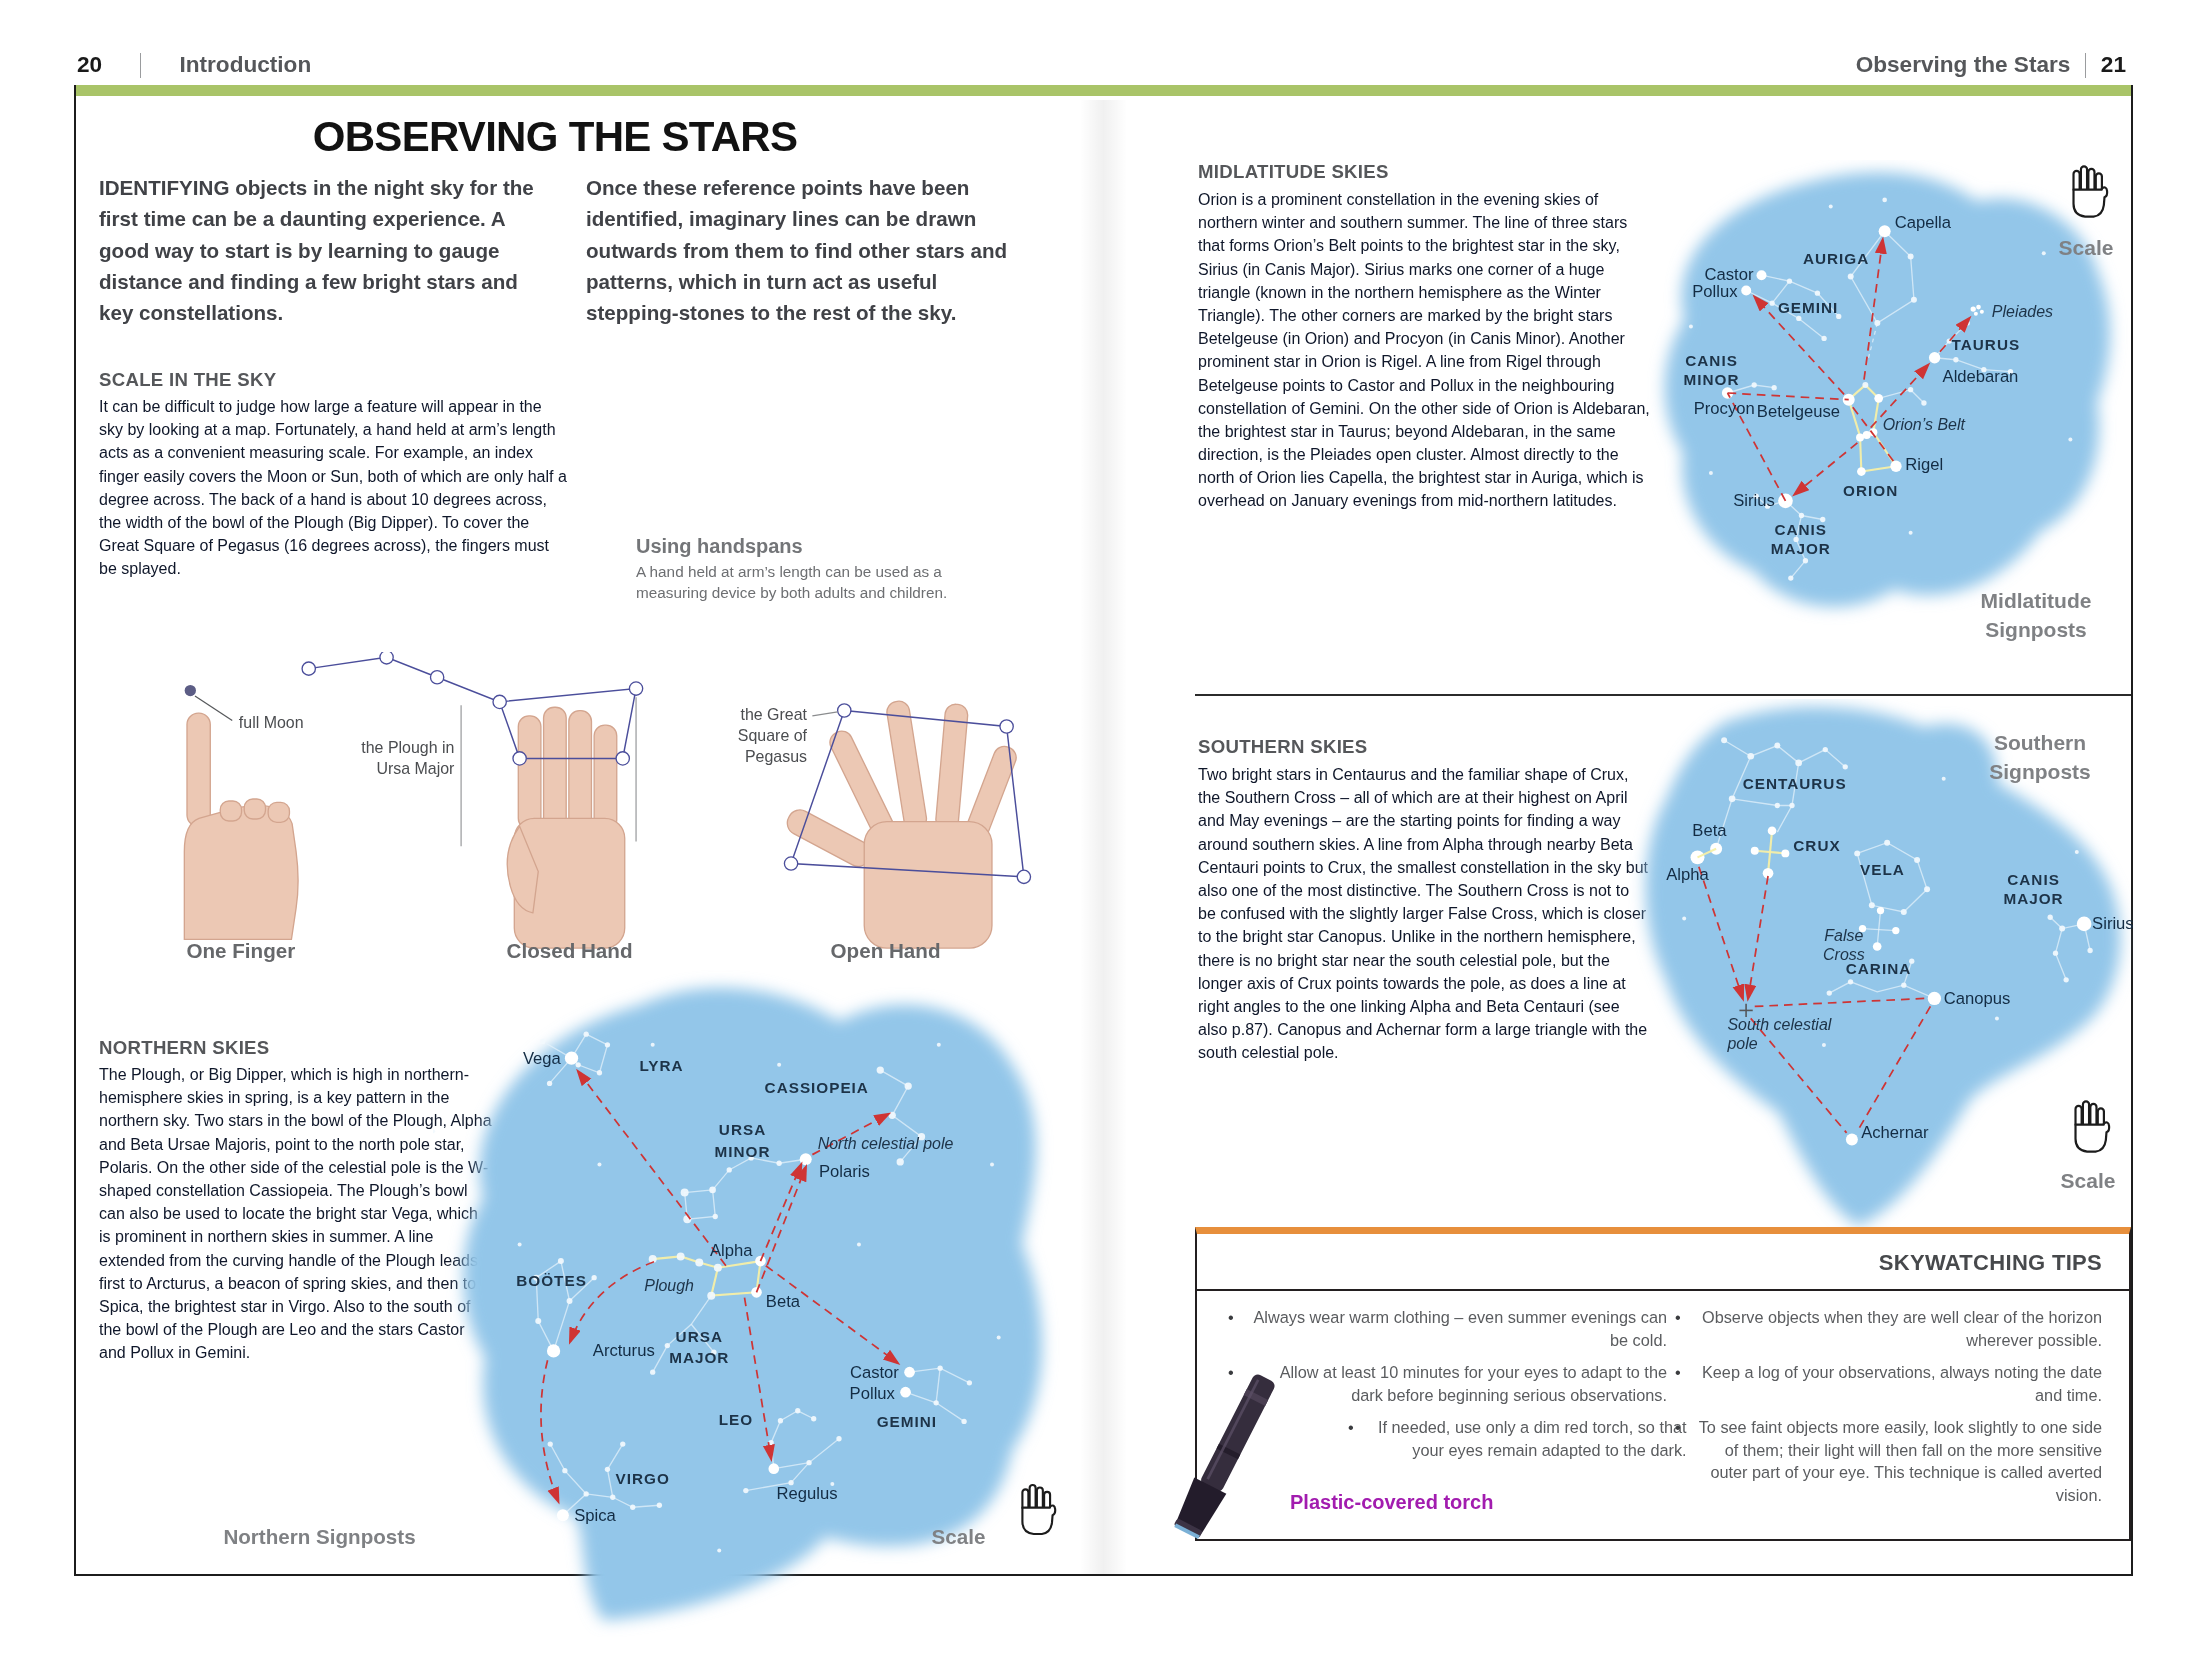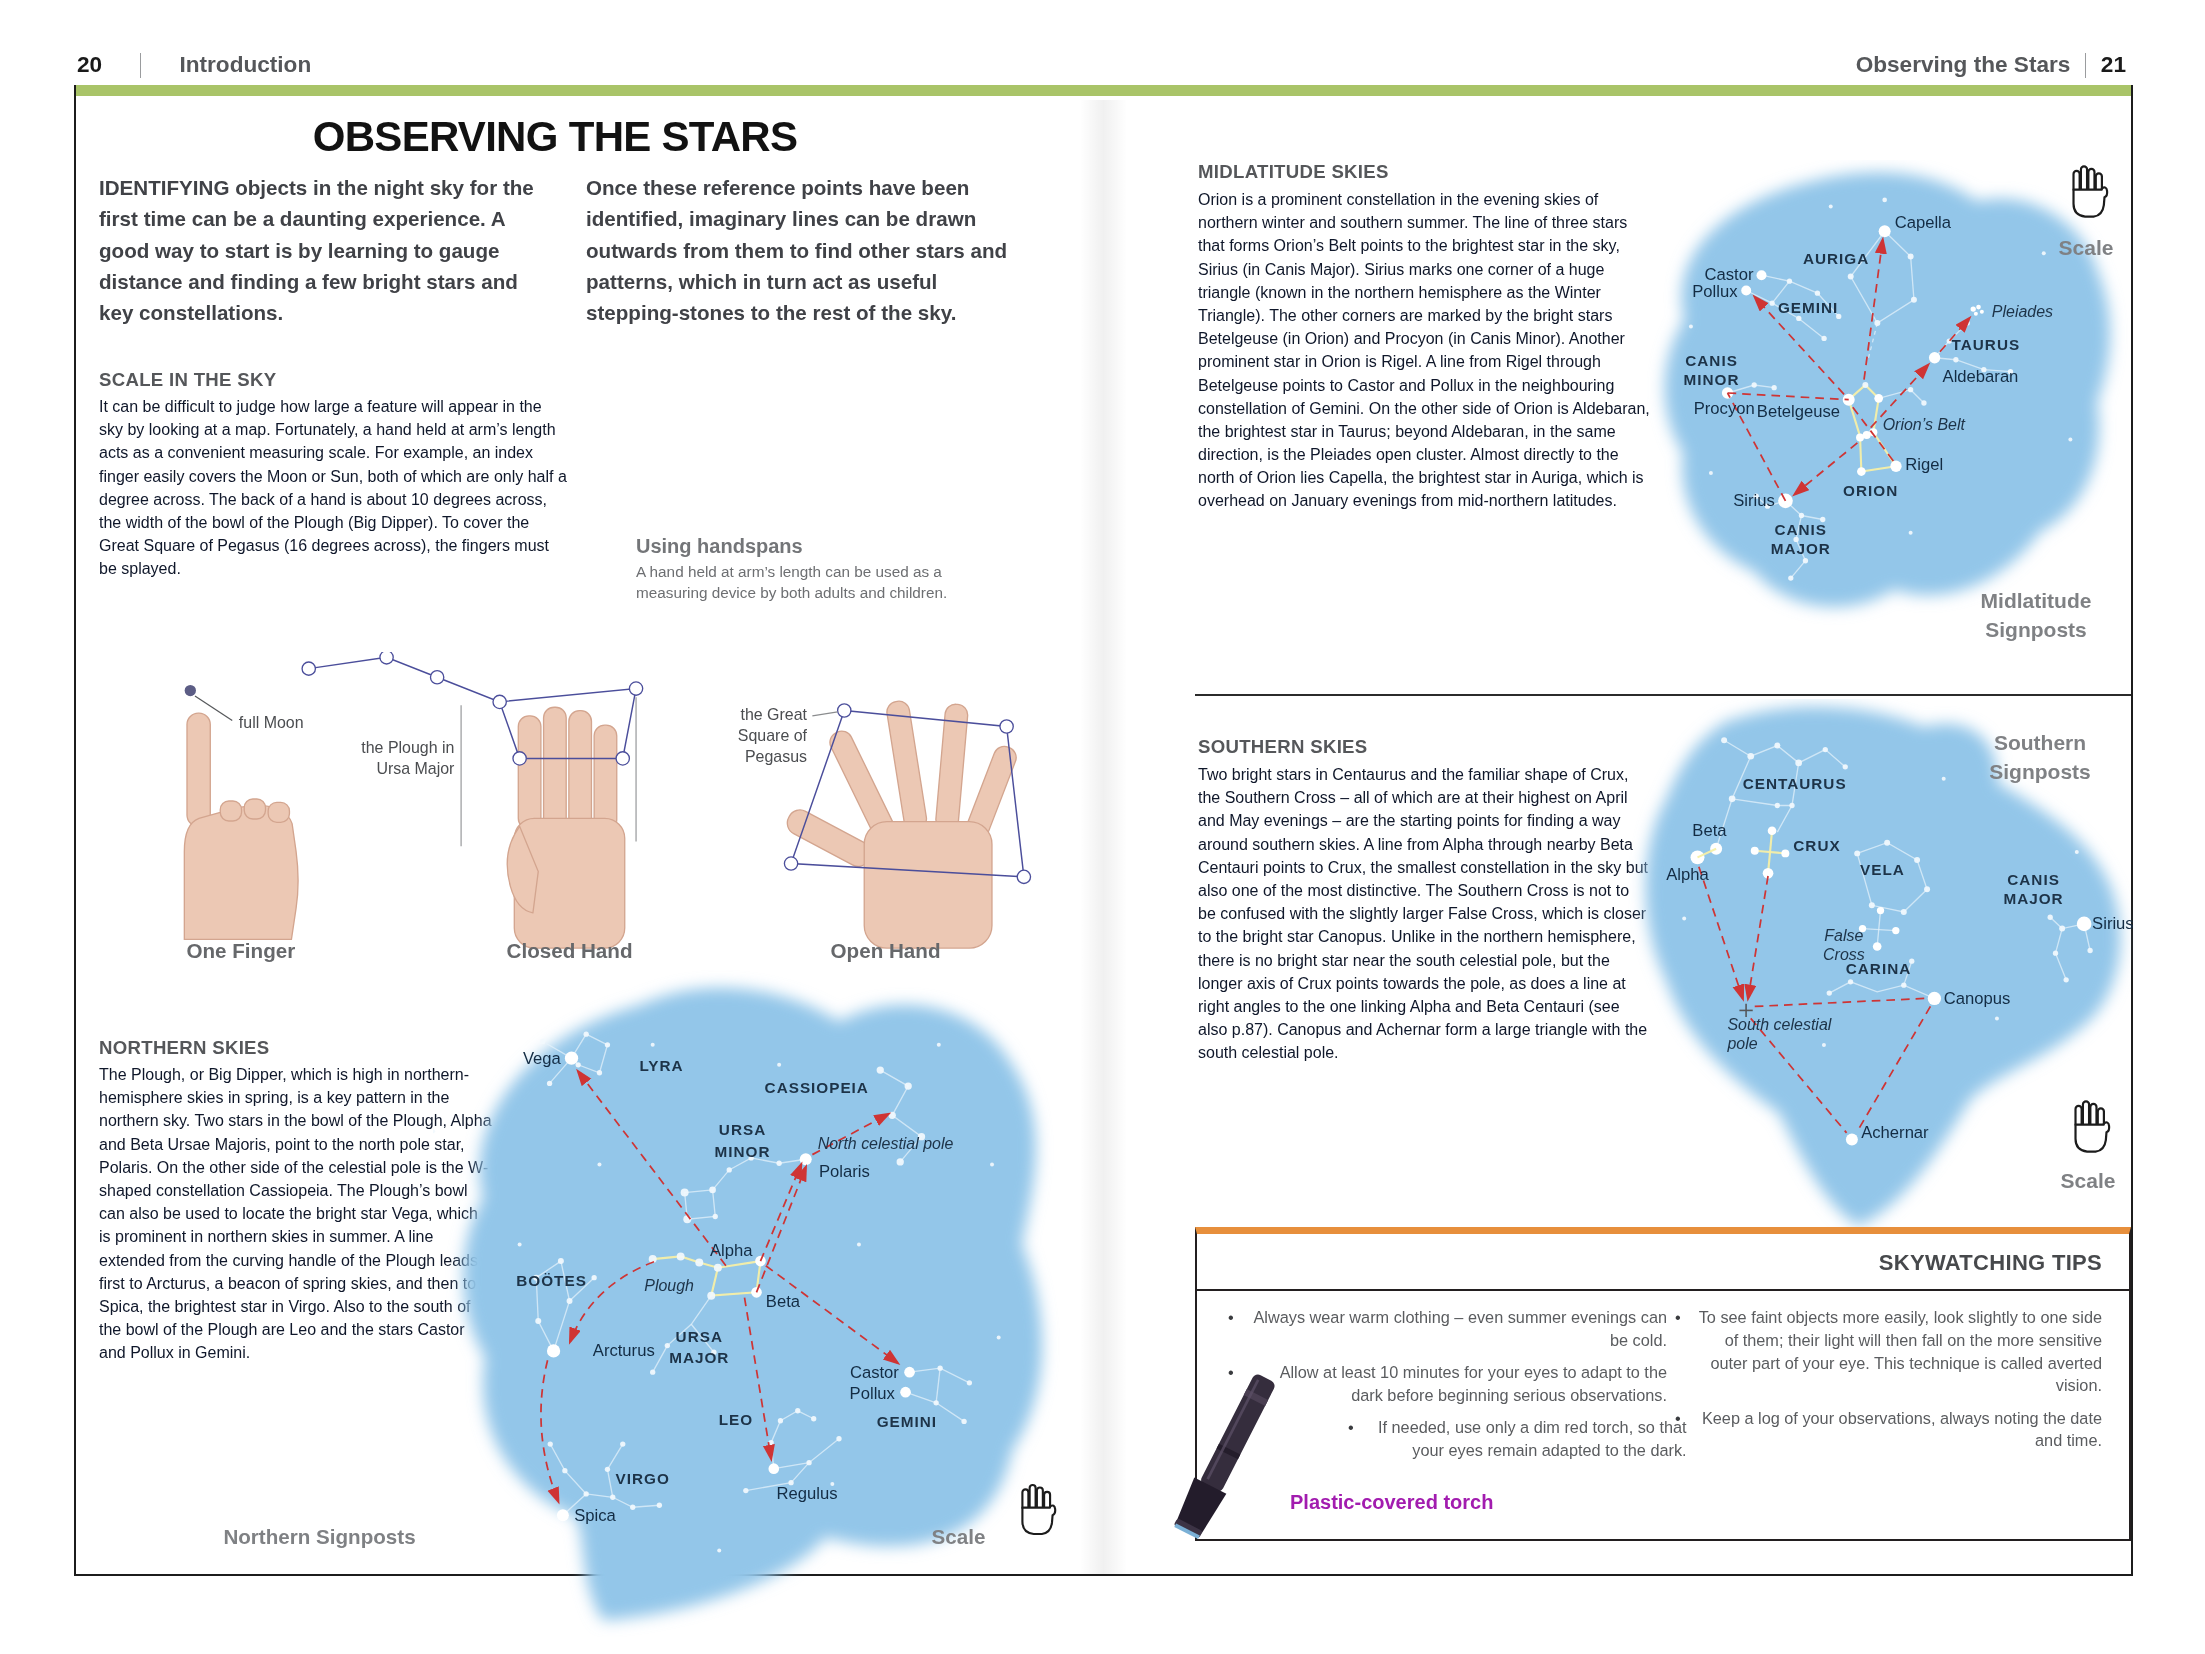--- a/index.html
+++ b/index.html
@@ -577,22 +577,23 @@
 <div class="abs signpost" style="left:2038px;top:1166px;width:100px;font-size:21px;">Scale</div>
 
 <div class="abs tipsbox" style="left:1195px;top:1227px;width:936px;height:314px;">
   <div class="tipshead">SKYWATCHING TIPS</div>
   <div class="abs" style="left:27px;top:72px;width:443px;">
     <div class="bullet">Always wear warm clothing – even summer evenings can be cold.</div>
     <div class="bullet">Allow at least 10 minutes for your eyes to adapt to the dark before beginning serious observations.</div>
     <div class="bullet indent">If needed, use only a dim red torch, so that your eyes remain adapted to the dark.</div>
   </div>
   <div class="abs" style="left:474px;top:72px;width:431px;">
+    <div class="bullet">Observe objects when they are well clear of the horizon wherever possible.</div>
+    <div class="bullet">Keep a log of your observations, always noting the date and time.</div>
     <div class="bullet">To see faint objects more easily, look slightly to one side of them; their light will then fall on the more sensitive outer part of your eye. This technique is called averted vision.</div>
-    <div class="bullet">Keep a log of your observations, always noting the date and time.</div>
   </div>
 </div>
 
 <svg class="abs" style="left:1172px;top:1351px;" width="200" height="253" viewBox="0 0 300 380">
   <g transform="translate(140,40) rotate(27)">
     <rect x="-17" y="0" width="36" height="186" rx="9" fill="#352d3d"></rect>
     <rect x="-17" y="28" width="36" height="10" fill="#4a3f52"></rect>
     <rect x="-17" y="120" width="36" height="8" fill="#241d2b"></rect>
     <path d="M-27,182 L27,182 L21,252 L-21,252 Z" fill="#231c2b"></path>
     <rect x="-22" y="248" width="43" height="12" rx="4" fill="#3c3345"></rect>

